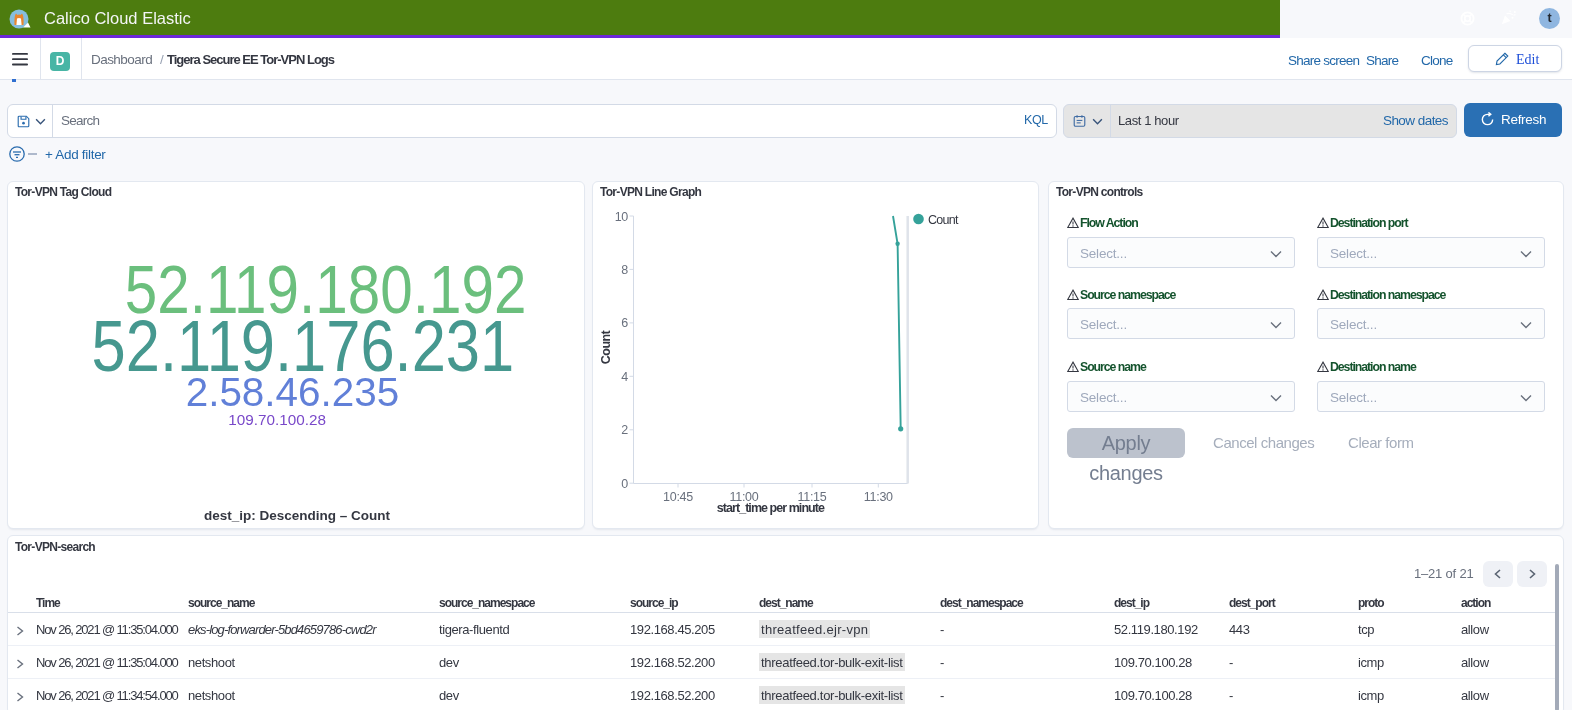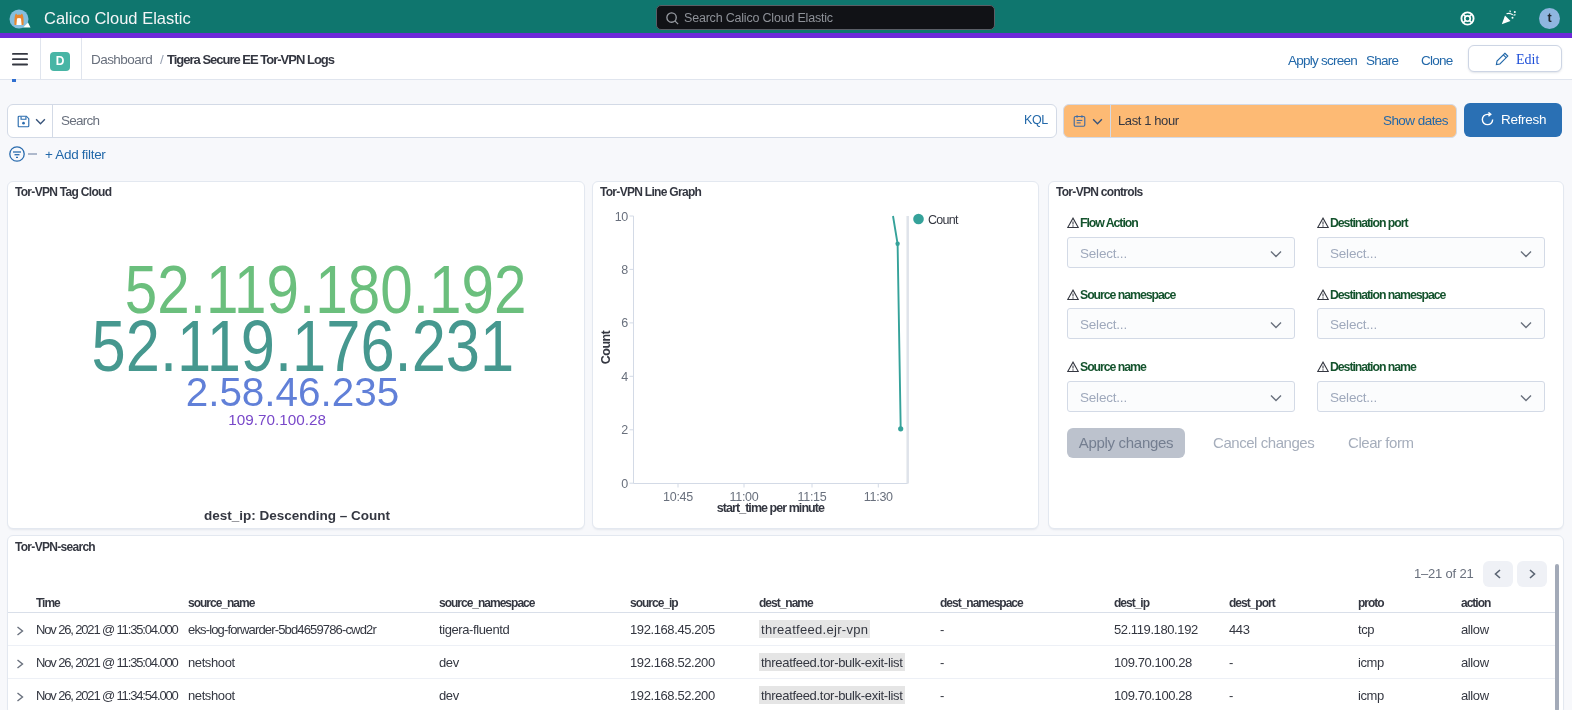--- a/index.html
+++ b/index.html
@@ -1,42 +1,42 @@
 <!DOCTYPE html>
 <html><head>
 <meta charset="utf-8">
 <style>
 * { margin:0; padding:0; box-sizing:border-box; }
 html,body { width:1572px; height:710px; overflow:hidden; }
 body { font-family:"Liberation Sans", sans-serif; background:#f7f8fb; position:relative; }
 .abs { position:absolute; }
 
 
-#topbar { position:absolute; left:0; top:0; width:1572px; height:38px; background:#0f766e; border-bottom:5px solid #6d28d9; }
+#topbar { position:absolute; left:0; top:0; width:1280px; height:38px; background:#4d7c0f; border-bottom:3px solid #6d28d9; }
 #brandtxt { position:absolute; left:44px; top:8.5px; color:#f4f5f7; font-size:16.5px; font-weight:400; letter-spacing:0; }
 #hsearch { position:absolute; left:656px; top:5px; width:339px; height:25px; background:#111216; border:1px solid #5b5e66; border-radius:5px; }
 #hsearch .ph { position:absolute; left:27px; top:5px; color:#8e9198; font-size:12.5px; letter-spacing:-0.2px; }
 
 
 #toolbar { position:absolute; left:0; top:38px; width:1572px; height:42px; background:#fff; border-bottom:1px solid #e0e5ee; }
 #toolbar .sep { position:absolute; top:0; width:1px; height:42px; background:#e0e5ee; }
 #dbadge { position:absolute; left:50px; top:14px; width:20px; height:19px; background:#48b5a5; border-radius:4px; color:#fff; font-size:12px; font-weight:700; text-align:center; line-height:19px; }
 .crumb-grey { position:absolute; top:13.5px; font-size:13.5px; letter-spacing:-0.55px; color:#69707d; }
 .crumb-dark { position:absolute; top:13.5px; font-size:13px; letter-spacing:-1px; font-weight:700; color:#343741; }
 .toplink { position:absolute; top:15px; font-size:13.5px; letter-spacing:-0.75px; color:#2268a9; }
 #editbtn { position:absolute; left:1468px; top:45px; width:94px; height:27px; background:#fff; border:1px solid #cdd5e4; border-radius:6px; box-shadow:0 1px 2px rgba(140,150,170,.25); }
 #editbtn span { position:absolute; left:47px; top:5.5px; color:#1d4ed8; font-size:14px;font-family:Liberation Serif, serif; }
 #bluedot { position:absolute; left:12px; top:79px; width:4px; height:3px; background:#2f6fd0; }
 
 
 #qbar { position:absolute; left:7px; top:104px; width:1050px; height:34px; background:#fff; border:1px solid #d3dae6; border-radius:6px; }
 #qbar .seg { position:absolute; left:0; top:0; width:45px; height:32px; border-right:1px solid #d3dae6; }
 #qbar .ph { position:absolute; left:53px; top:8px; color:#69707d; font-size:13.5px; letter-spacing:-0.75px; }
 #qbar .kql { position:absolute; right:8px; top:8px; color:#2268a9; font-size:12.5px; letter-spacing:-0.3px; }
-#dategrp { position:absolute; left:1063px; top:104px; width:394px; height:34px; background:#fdba74; border:1px solid #d3dae6; border-radius:6px; }
+#dategrp { position:absolute; left:1063px; top:104px; width:394px; height:34px; background:#e5e5e5; border:1px solid #d3dae6; border-radius:6px; }
 #dategrp .seg { position:absolute; left:0; top:0; width:47px; height:32px; border-right:1px solid #d3dae6; }
 #dategrp .val { position:absolute; left:54px; top:8px; color:#343741; font-size:13px; letter-spacing:-0.4px; }
 #dategrp .show { position:absolute; right:8px; top:8px; color:#2268a9; font-size:13.5px; letter-spacing:-0.55px; }
 #refreshbtn { position:absolute; left:1464px; top:103px; width:98px; height:34px; background:#2a70b4; border-radius:6px; }
 #refreshbtn span { position:absolute; left:37px; top:8.5px; color:#fff; font-size:13.5px; font-weight:400; letter-spacing:-0.3px; }
 #addfilter { position:absolute; left:45px; top:147px; color:#2268a9; font-size:13.5px; letter-spacing:-0.3px; font-weight:500; }
 #fdash { position:absolute; left:28px; top:153px; width:9px; height:1.5px; background:#aeb9cc; }
 
 
 .panel { position:absolute; background:#fff; border:1px solid #e3e8f0; border-radius:6px; box-shadow:0 2px 2px -1px rgba(152,162,179,.2); }
@@ -44,50 +44,43 @@
 #p1 { left:7px; top:181px; width:578px; height:348px;text-align:center; }
 #p2 { left:592px; top:181px; width:447px; height:348px; }
 #p3 { left:1048px; top:181px; width:516px; height:348px; }
 #p4 { left:7px; top:535px; width:1557px; height:180px; }
 
 
 .ctl-label { position:absolute; font-size:12.3px; font-weight:700; color:#14532d; letter-spacing:-1.05px; }
 .ctl-select { position:absolute; width:228px; height:31px; background:#fbfcfd; border:1px solid #d3dae6; border-radius:3px; }
 .ctl-select .ph { position:absolute; left:12px; top:7.5px; font-size:13.5px; letter-spacing:-0.2px; color:#9fa9bc; }
 .warn { display:inline-block; vertical-align:-2px; margin-right:1px; }
-#applybtn { position:absolute; left:18px; top:246px; width:118px; height:30px; background:#bcc2cd; border-radius:6px; color:#747e90; font-size:15px; letter-spacing:-0.3px; text-align:center; line-height:30px; }
+#applybtn { position:absolute; left:18px; top:246px; width:118px; height:30px; background:#bcc2cd; border-radius:6px; color:#747e90; font-size:20px; letter-spacing:-0.3px; text-align:center; line-height:30px; }
 .greybtn { position:absolute; top:246px; height:30px; color:#a6aebc; font-size:15px; letter-spacing:-0.45px; line-height:30px; }
 
 
 .th { position:absolute; font-size:12px; font-weight:700; color:#343741; top:60px; letter-spacing:-1px; }
 .td { position:absolute; font-size:13px; color:#343741; letter-spacing:-0.4px; }
 .tdt { letter-spacing:-1.15px !important; }
-.tde { letter-spacing:-0.85px !important; }
+.tde { letter-spacing:-0.85px !important;font-style:italic; }
 .rowline { position:absolute; left:0; width:1548px; height:1px; background:#edf0f6; }
 .mark { background:#e5e5e5; padding:2px 2px 1px; }
 .pgbtn { position:absolute; top:25px; width:30px; height:26px; background:#eff1f6; border-radius:6px; }
 </style>
 </head>
 <body>
 
 <div id="topbar">
   <svg class="abs" style="left:9px;top:6px" width="26" height="27" viewBox="0 0 26 27">
     <circle cx="10" cy="13" r="9.5" fill="#85bede"></circle>
     <path d="M5.5 19 Q5 9.5 7 7.5 L8.5 9 Q10 8.2 11.5 9 L13 7.5 Q15 9.5 14.5 19 Z" fill="#e8862e"></path>
     <path d="M8 12.5 Q10 11.6 12 12.5 L12.6 19 L7.4 19 Z" fill="#fff"></path>
     <path d="M14 21.5 L21.5 21.5 L19 16.5 Z" fill="#fff"></path>
   </svg>
   <div id="brandtxt">Calico Cloud Elastic</div>
-  <div id="hsearch">
-    <svg class="abs" style="left:8px;top:5px" width="15" height="15" viewBox="0 0 16 16">
-        <circle cx="7" cy="7" r="5" fill="none" stroke="#9a9da4" stroke-width="1.4"></circle>
-        <line x1="10.8" y1="10.8" x2="14" y2="14" stroke="#9a9da4" stroke-width="1.4"></line>
-      </svg>
-    <div class="ph">Search Calico Cloud Elastic</div>
-  </div>
 
   <svg class="abs" style="left:1460px;top:11px" width="15" height="15" viewBox="0 0 16 16">
     <circle cx="8" cy="8" r="6.5" fill="none" stroke="#fff" stroke-width="2"></circle>
     <circle cx="8" cy="8" r="2.9" fill="none" stroke="#fff" stroke-width="1.8"></circle>
     <line x1="3.6" y1="3.6" x2="5.9" y2="5.9" stroke="#fff" stroke-width="1.6"></line>
     <line x1="12.4" y1="3.6" x2="10.1" y2="5.9" stroke="#fff" stroke-width="1.6"></line>
     <line x1="3.6" y1="12.4" x2="5.9" y2="10.1" stroke="#fff" stroke-width="1.6"></line>
     <line x1="12.4" y1="12.4" x2="10.1" y2="10.1" stroke="#fff" stroke-width="1.6"></line>
   </svg>
 
@@ -107,21 +100,21 @@
     <rect x="0" y="0" width="16" height="1.8" rx="0.9" fill="#343741"></rect>
     <rect x="0" y="5.3" width="16" height="1.8" rx="0.9" fill="#343741"></rect>
     <rect x="0" y="10.6" width="16" height="1.8" rx="0.9" fill="#343741"></rect>
   </svg>
   <div class="sep" style="left:40px"></div>
   <div id="dbadge">D</div>
   <div class="sep" style="left:81px"></div>
   <div class="crumb-grey" style="left:91px">Dashboard</div>
   <div class="crumb-grey" style="left:160px;color:#98a2b3">/</div>
   <div class="crumb-dark" style="left:167px">Tigera Secure EE Tor-VPN Logs</div>
-  <div class="toplink" style="left:1288px">Apply screen</div>
+  <div class="toplink" style="left:1288px">Share screen</div>
   <div class="toplink" style="left:1366px">Share</div>
   <div class="toplink" style="left:1421px">Clone</div>
 </div>
 <div id="editbtn">
   <svg class="abs" style="left:26px;top:6px" width="14" height="14" viewBox="0 0 16 16">
     <path d="M11.3 1.4 L14.6 4.7 L5.6 13.7 L1.6 14.4 L2.3 10.4 Z M9.5 3.2 L12.8 6.5" fill="none" stroke="#2268a9" stroke-width="1.3"></path>
   </svg>
   <span>Edit</span>
 </div>
 <div id="bluedot"></div>

